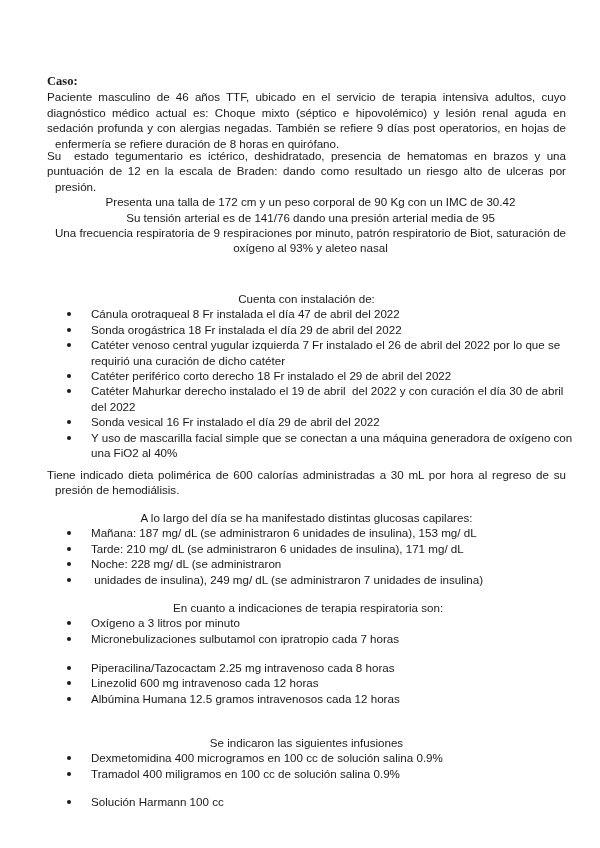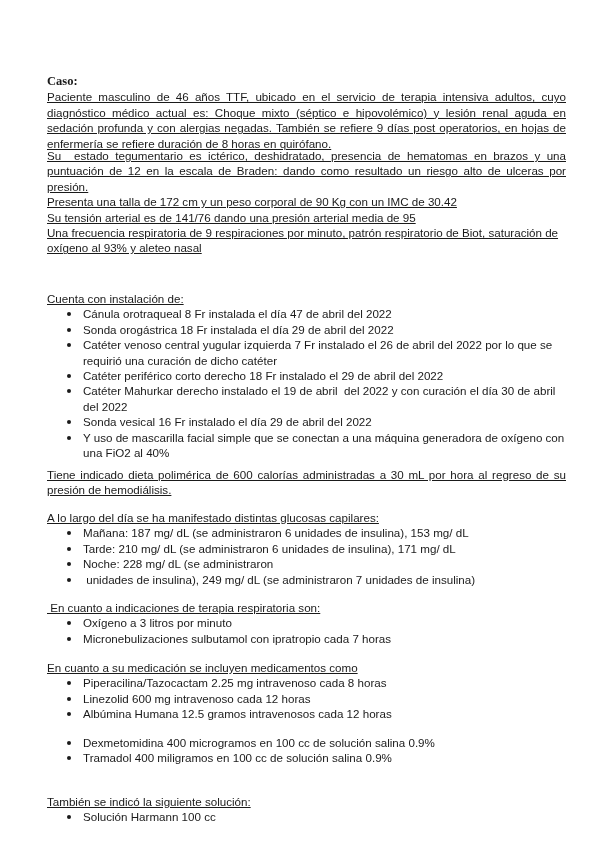--- a/index.html
+++ b/index.html
@@ -8,23 +8,23 @@
     position: absolute; left: 0; top: 0; width: 600px; height: 668px;
     background: #ffffff; color: #1a1a1a;
     font-family: "Liberation Sans", sans-serif;
     font-size: 11.6px; line-height: 15.4px;
   }
   .block { position: absolute; left: 47px; width: 519px; }
   .heading {
     font-family: "Liberation Serif", serif; font-weight: bold; font-size: 12.5px;
     line-height: 15.4px; margin: 0;
   }
-  .para { margin: 0; text-align: justify; text-decoration: underline; }
-  .para.left { text-align: left; }
-  .line { display: block; white-space: nowrap; }
+  .para { margin: 0; text-align: justify; }
+  .para.left { text-align: center; }
+  .line { display: block; white-space: nowrap; margin-left: 8px; }
   ul.bullets { list-style: none; margin: 0; padding: 0; }
   ul.bullets li { position: relative; padding-left: 36px; margin: 0; }
   ul.bullets li .dot {
     position: absolute; left: 20px; top: 6px; width: 4px; height: 4px;
     border-radius: 50%; background: #1a1a1a;
   }
   .justify-line { display: block; text-align: justify; text-align-last: justify; }
 </style>
 </head>
 <body>
@@ -129,52 +129,51 @@
           <span class="line">Oxígeno a 3 litros por minuto</span>
         </li>
       <li>
           <span class="dot"></span>
           <span class="line">Micronebulizaciones sulbutamol con ipratropio cada 7 horas</span>
         </li>
     </ul>
   </div>
 
   <div class="block" style="top:660px;">
-    <p class="para left">En cuanto a su medicación se incluyen medicamentos como</p>
     <ul class="bullets">
       <li>
           <span class="dot"></span>
           <span class="line">Piperacilina/Tazocactam 2.25 mg intravenoso cada 8 horas</span>
         </li>
       <li>
           <span class="dot"></span>
           <span class="line">Linezolid 600 mg intravenoso cada 12 horas</span>
         </li>
       <li>
           <span class="dot"></span>
           <span class="line">Albúmina Humana 12.5 gramos intravenosos cada 12 horas</span>
         </li>
     </ul>
   </div>
 
   <div class="block" style="top:735px;">
+    <p class="para left">Se indicaron las siguientes infusiones</p>
     <ul class="bullets">
       <li>
           <span class="dot"></span>
           <span class="line">Dexmetomidina 400 microgramos en 100 cc de solución salina 0.9%</span>
         </li>
       <li>
           <span class="dot"></span>
           <span class="line">Tramadol 400 miligramos en 100 cc de solución salina 0.9%</span>
         </li>
     </ul>
   </div>
 
   <div class="block" style="top:794px;">
-    <p class="para left">También se indicó la siguiente solución:</p>
     <ul class="bullets">
       <li>
           <span class="dot"></span>
           <span class="line">Solución Harmann 100 cc</span>
         </li>
     </ul>
   </div>
 
 </div>
 

